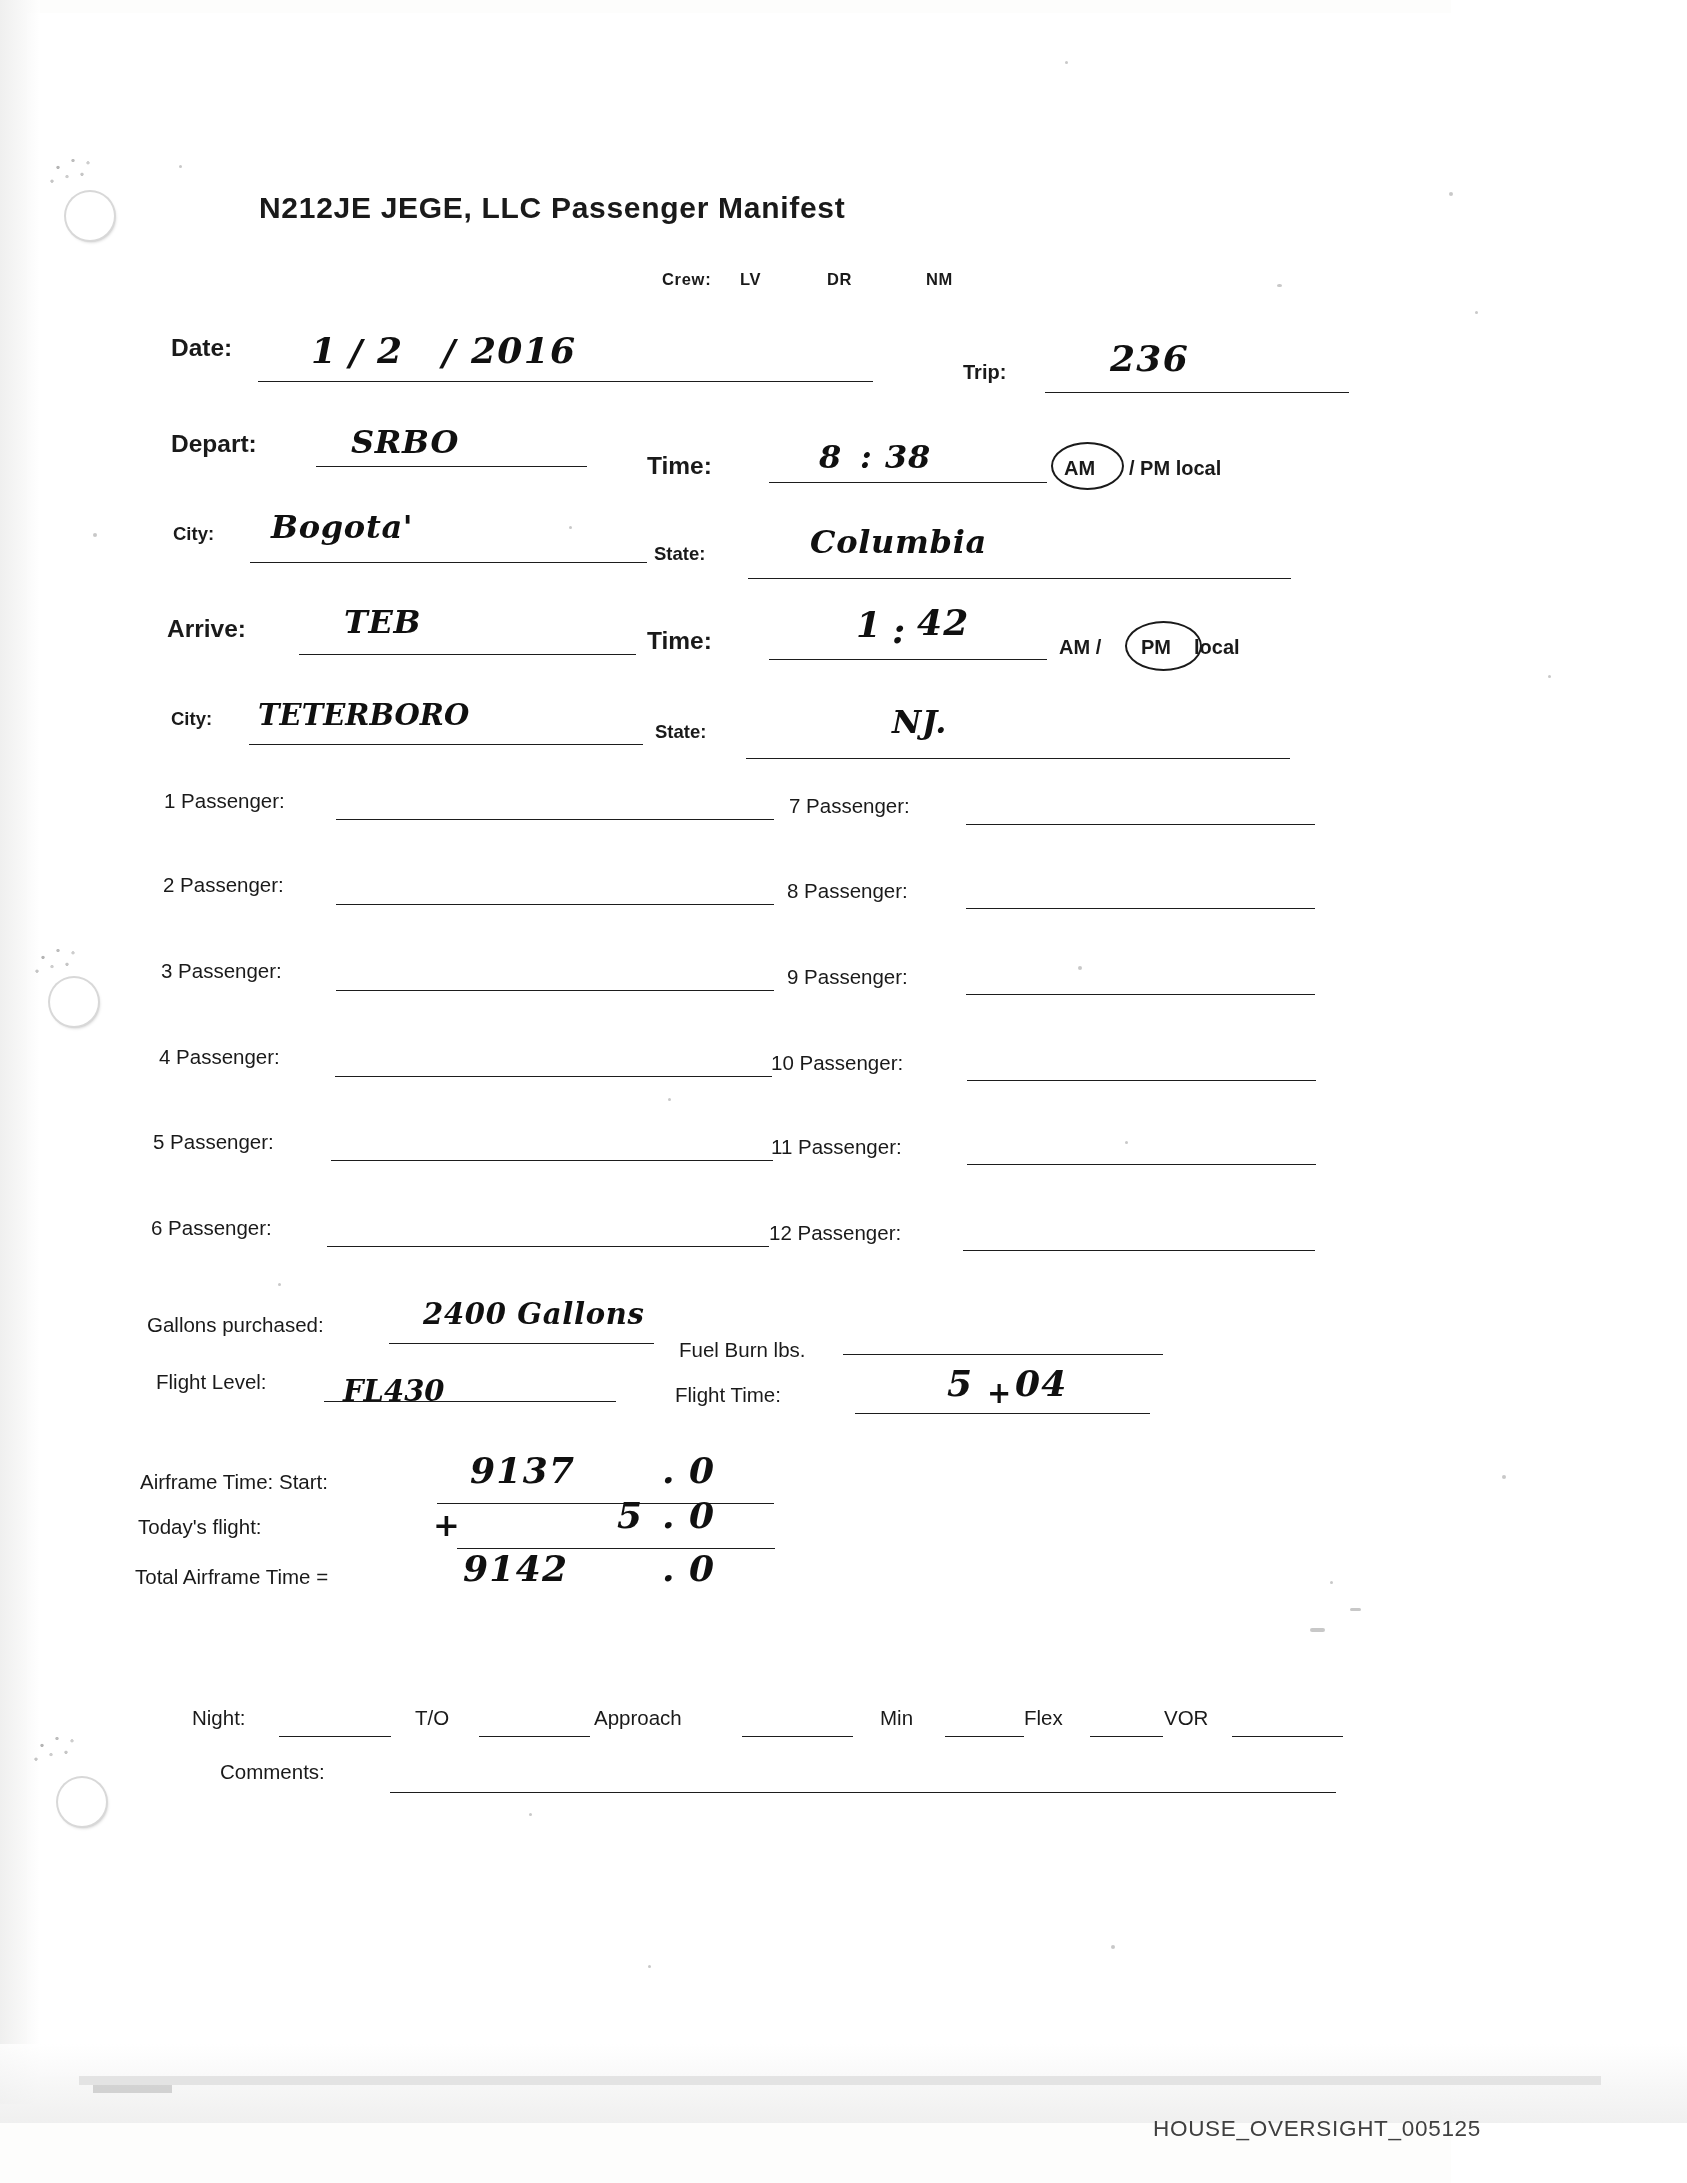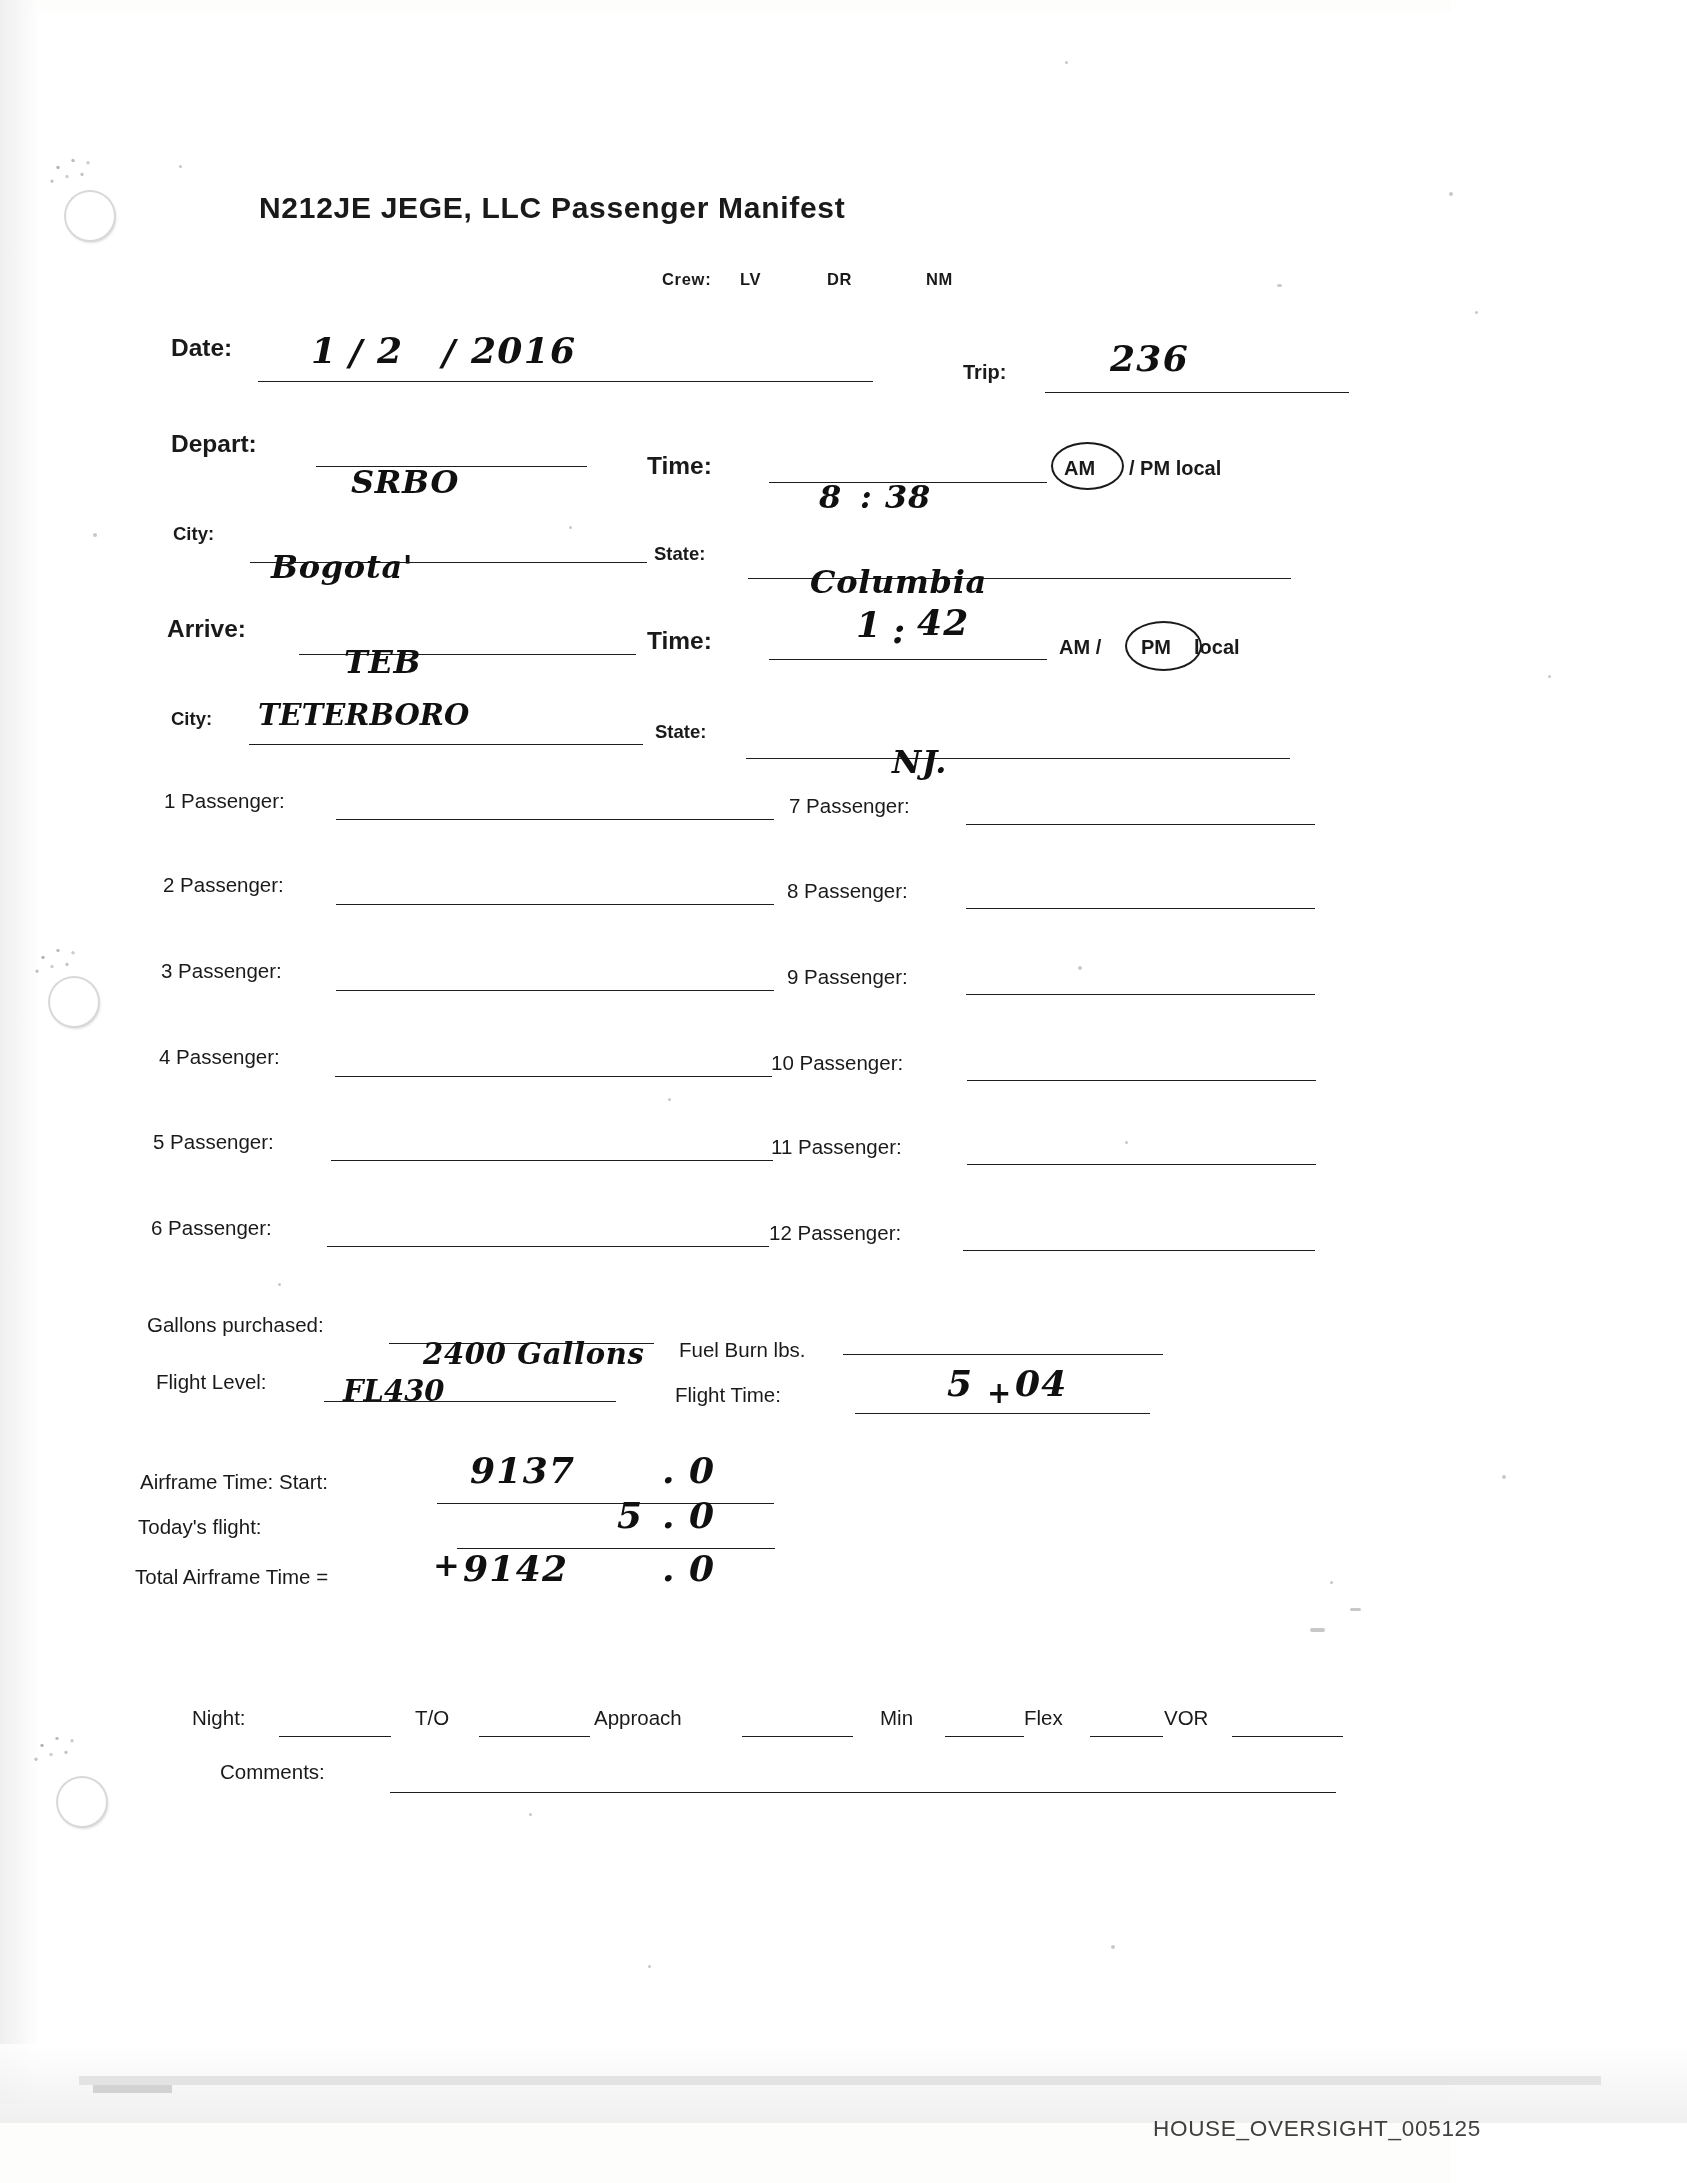--- a/index.html
+++ b/index.html
@@ -109,21 +109,21 @@
   
   .hw {
     position: absolute;
     white-space: nowrap;
     font-family: "DejaVu Serif", serif;
     font-style: italic;
     color: #101010;
     font-weight: 600;
   }
   .hw-xl { font-size: 36px; letter-spacing: 1.3px; }
-  .hw-lg { font-size: 32px; letter-spacing: 0.7px; margin-top: 40px; }
+  .hw-lg { font-size: 32px; letter-spacing: 0.7px; }
   .hw-md { font-size: 29px; }
 
   .circle-ampm {
     position: absolute;
     border: 2px solid #1a1a1a;
     border-radius: 50%;
   }
 
   .footer-id {
     position: absolute;

